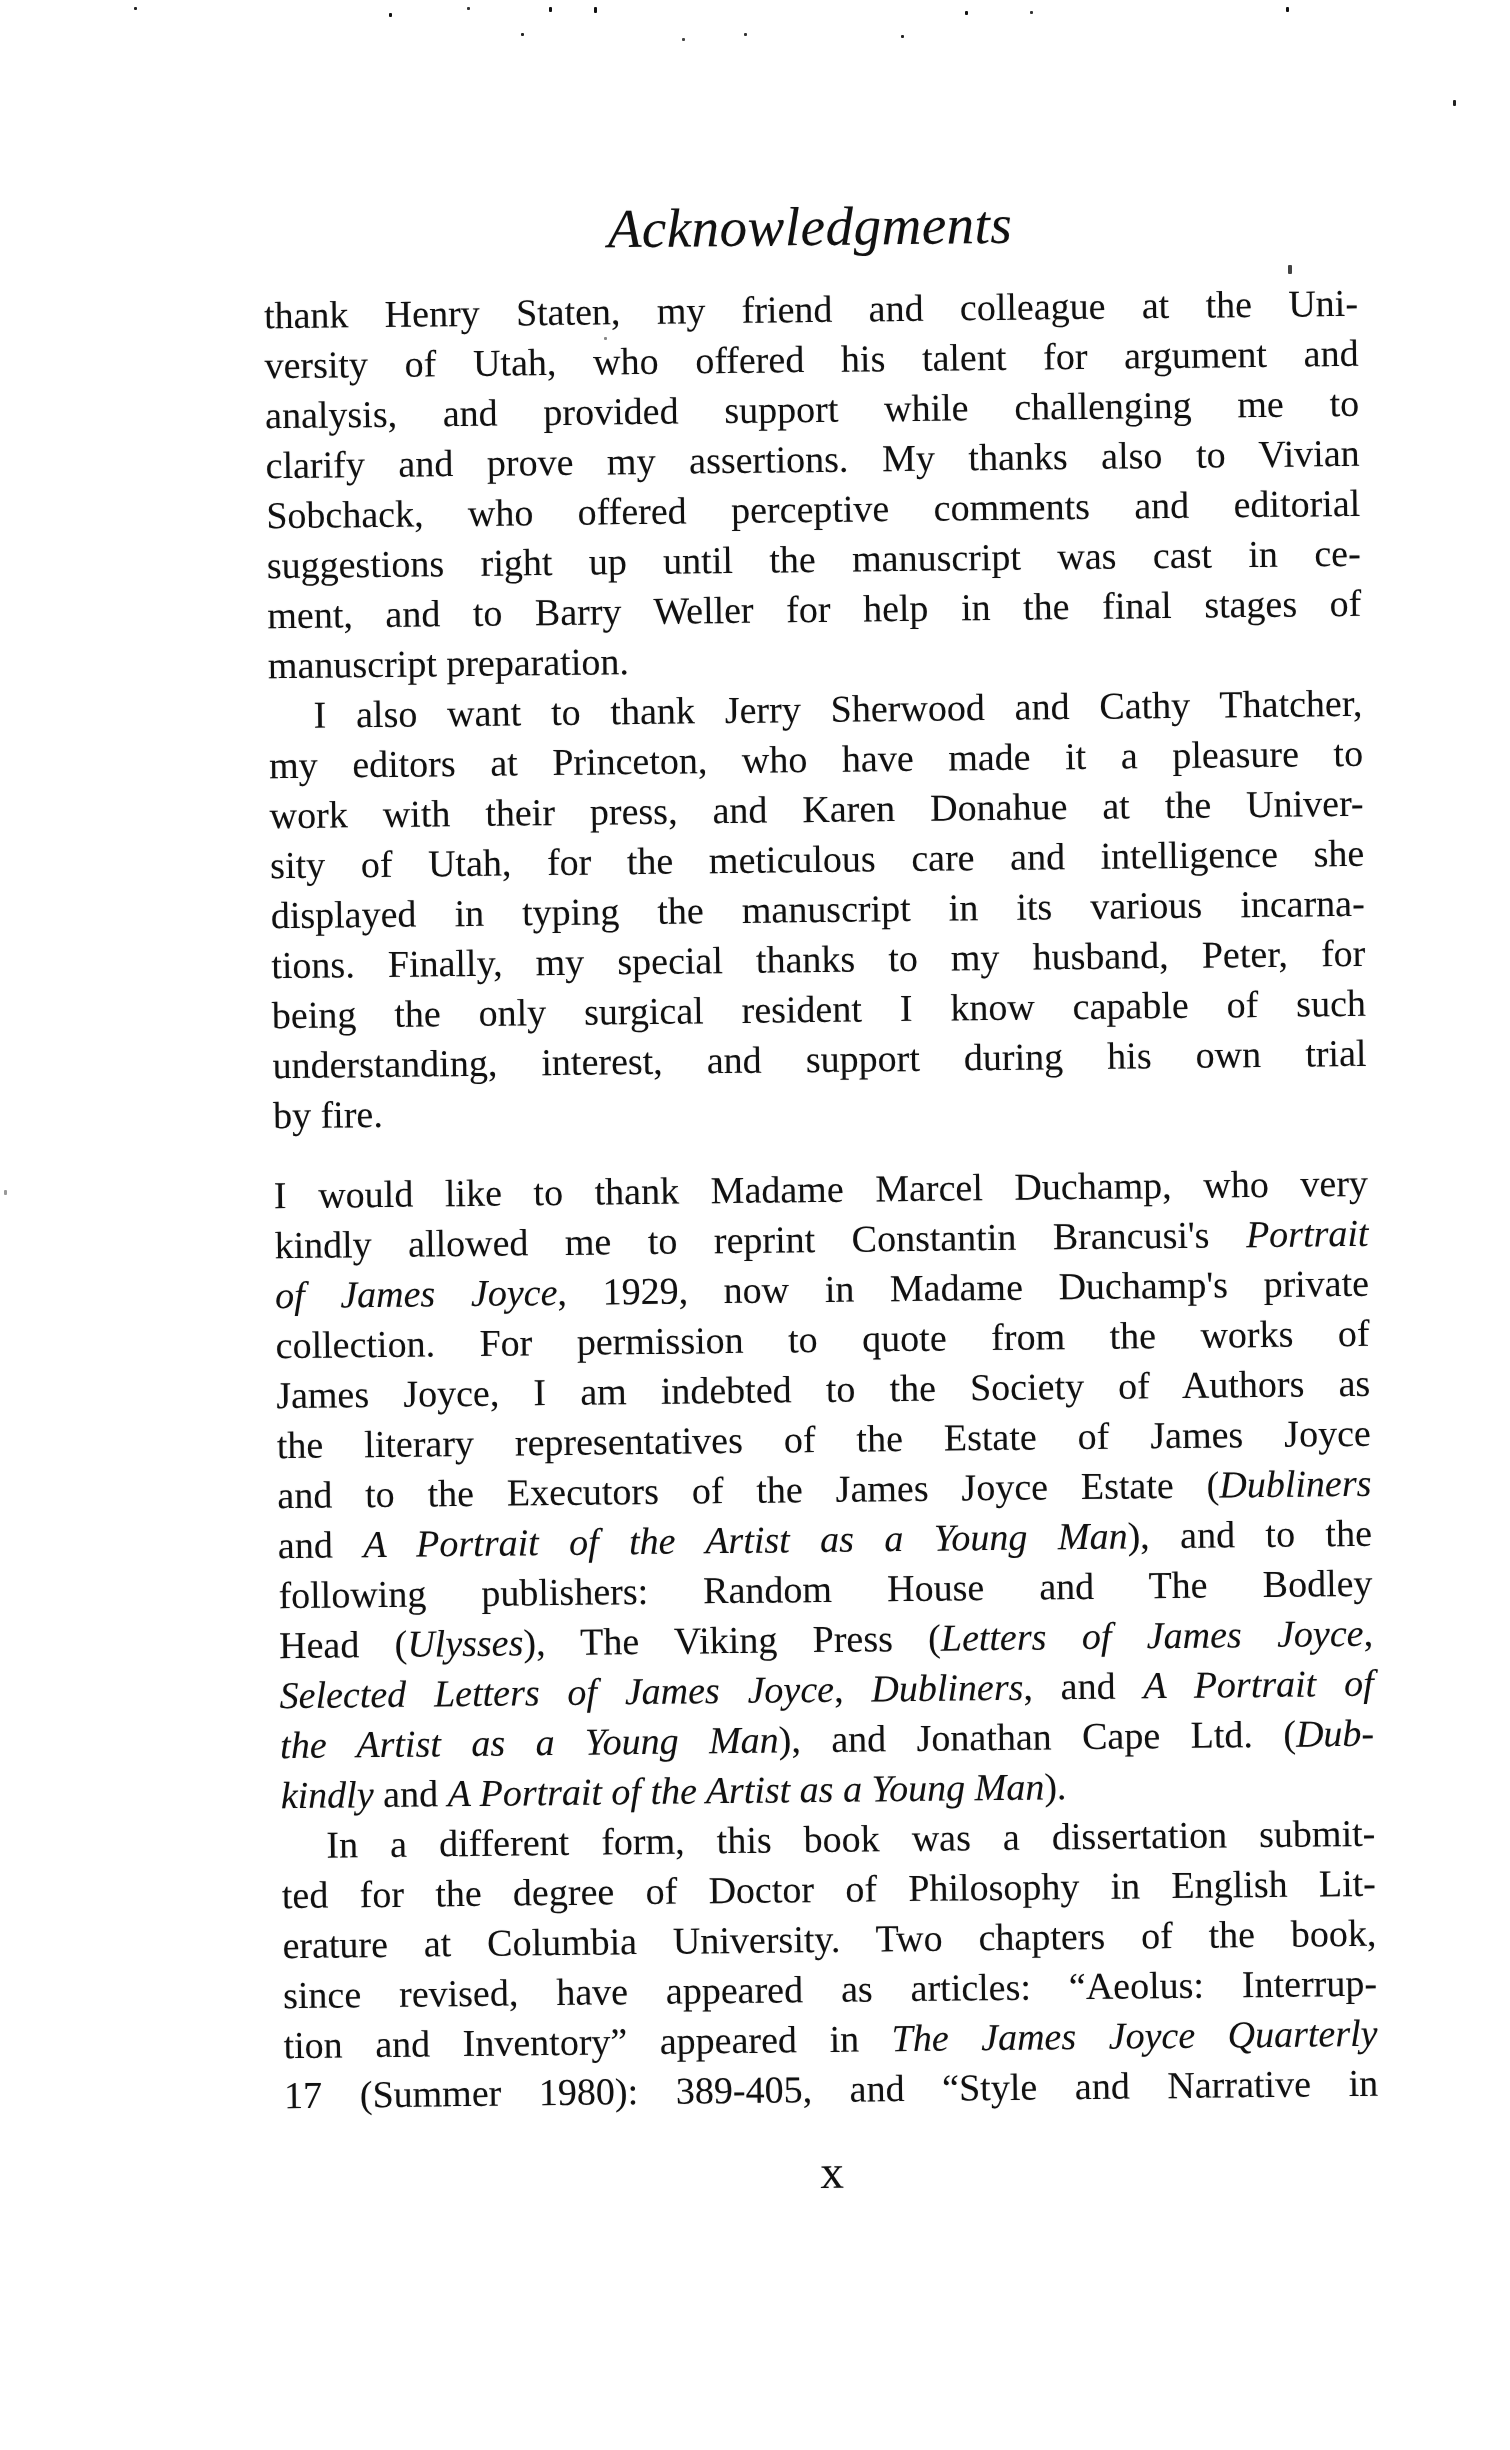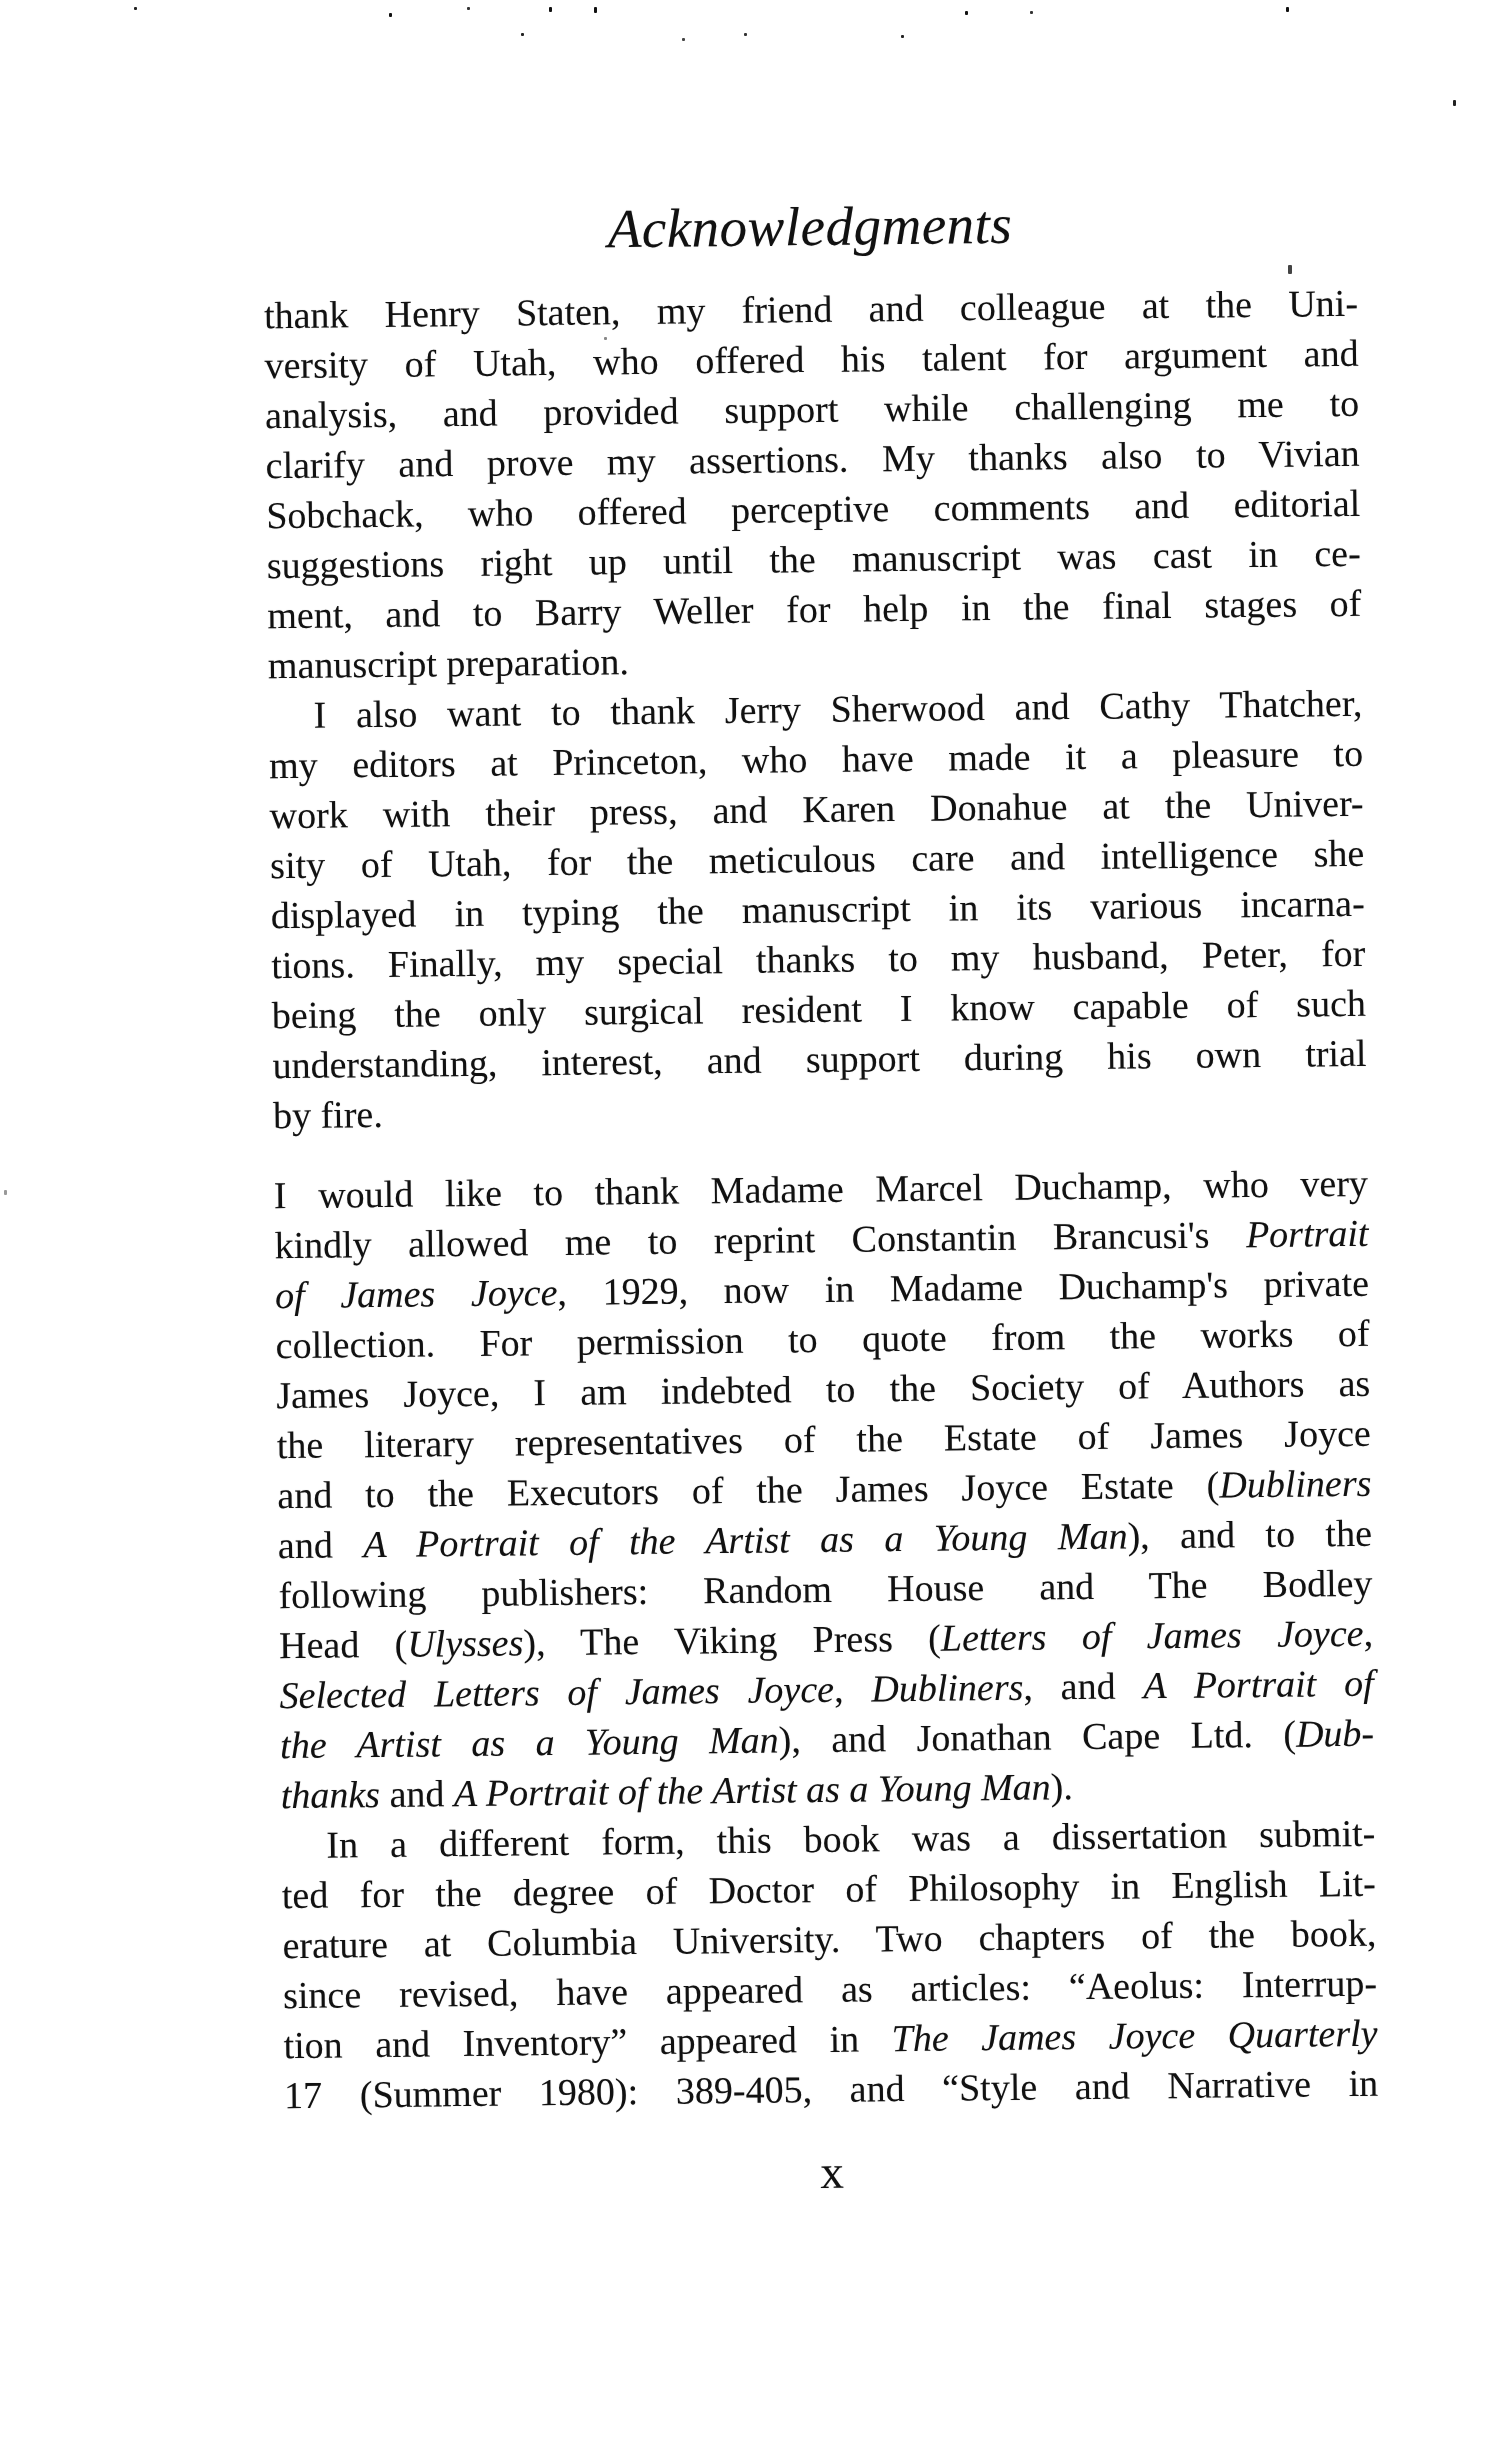--- a/index.html
+++ b/index.html
@@ -104,21 +104,21 @@
         <div class="line"><span class="it">of James Joyce</span><span>, 1929, now in Madame Duchamp's private</span></div>
         <div class="line"><span>collection. For permission to quote from the works of</span></div>
         <div class="line"><span>James Joyce, I am indebted to the Society of Authors as</span></div>
         <div class="line"><span>the literary representatives of the Estate of James Joyce</span></div>
         <div class="line"><span>and to the Executors of the James Joyce Estate (</span><span class="it">Dubliners</span></div>
         <div class="line"><span>and </span><span class="it">A Portrait of the Artist as a Young Man</span><span>), and to the</span></div>
         <div class="line"><span>following publishers: Random House and The Bodley</span></div>
         <div class="line"><span>Head (</span><span class="it">Ulysses</span><span>), The Viking Press (</span><span class="it">Letters of James Joyce</span><span>,</span></div>
         <div class="line"><span class="it">Selected Letters of James Joyce</span><span>, </span><span class="it">Dubliners</span><span>, and </span><span class="it">A Portrait of</span></div>
         <div class="line"><span class="it">the Artist as a Young Man</span><span>), and Jonathan Cape Ltd. (</span><span class="it">Dub-</span></div>
-        <div class="line nojust"><span class="it">thanks</span><span> and </span><span class="it">A Portrait of the Artist as a Young Man</span><span>).</span></div>
+        <div class="line nojust"><span class="it">kindly</span><span> and </span><span class="it">A Portrait of the Artist as a Young Man</span><span>).</span></div>
         <div class="line indent"><span>In a different form, this book was a dissertation submit-</span></div>
         <div class="line"><span>ted for the degree of Doctor of Philosophy in English Lit-</span></div>
         <div class="line"><span>erature at Columbia University. Two chapters of the book,</span></div>
         <div class="line"><span>since revised, have appeared as articles: “Aeolus: Interrup-</span></div>
         <div class="line"><span>tion and Inventory” appeared in </span><span class="it">The James Joyce Quarterly</span></div>
         <div class="line"><span>17 (Summer 1980): 389-405, and “Style and Narrative in</span></div>
       </div>
     <div class="folio">x</div>
   </div>
 </div>

